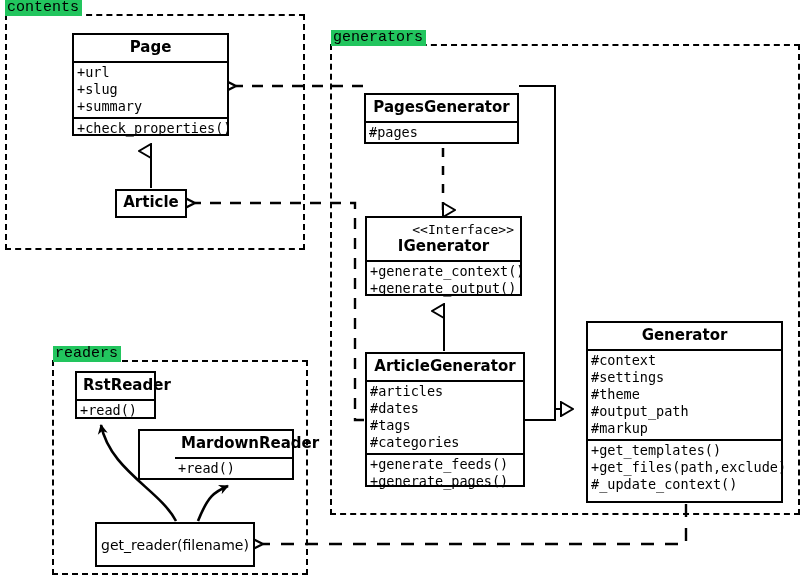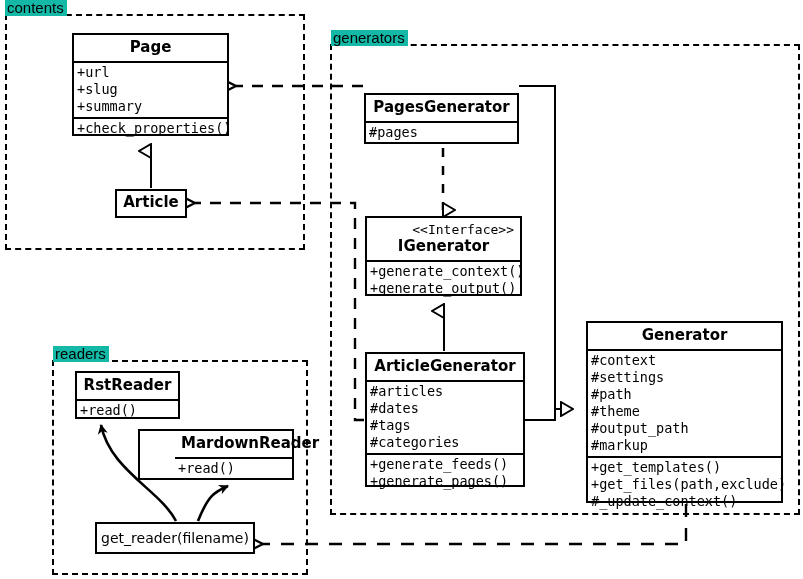--- a/index.html
+++ b/index.html
@@ -31,24 +31,24 @@
     position: absolute;
     border: 2px dashed #000;
     box-sizing: border-box;
     background: transparent;
   }
   .pkg-dashdot {
     border-style: dashed;
   }
   .package-label {
     position: absolute;
-    font-family: Liberation Sans, sans-serif;
+    font-family: Liberation Mono, monospace;
     font-size: 15px;
     color: #000;
-    background: #14b8a6;
+    background: #22c55e;
     padding: 0 3px 0 2px;
     line-height: 16px;
     white-space: nowrap;
   }
   
   .uml-class {
     position: absolute;
     border: 2px solid #000;
     background: #ffffff;
     box-sizing: border-box;
@@ -219,43 +219,42 @@
       <div class="uml-row">+generate_feeds()</div>
       <div class="uml-row">+generate_pages()</div>
     </div>
   </div>
 
   <div class="uml-class" style="left:586px; top:321px; width:197px; height:182px;">
     <div class="uml-name">Generator</div>
     <div class="uml-compartment">
       <div class="uml-row">#context</div>
       <div class="uml-row">#settings</div>
-      <div class="uml-row">#path</div>
       <div class="uml-row">#theme</div>
       <div class="uml-row">#output_path</div>
       <div class="uml-row">#markup</div>
     </div>
     <div class="uml-compartment">
       <div class="uml-row">+get_templates()</div>
       <div class="uml-row">+get_files(path,exclude)</div>
       <div class="uml-row">#_update_context()</div>
     </div>
   </div>
 
-  <div class="uml-class" style="left:75px; top:371px; width:105px; height:48px;">
+  <div class="uml-class" style="left:75px; top:371px; width:81px; height:48px;">
     <div class="uml-name">RstReader</div>
     <div class="uml-compartment">
       <div class="uml-row">+read()</div>
     </div>
   </div>
 
   <div class="uml-class" style="left:138px; top:429px; width:156px; height:51px;padding-left:35px;">
     <div class="uml-name">MardownReader</div>
     <div class="uml-compartment">
       <div class="uml-row">+read()</div>
     </div>
   </div>
 
-  <div class="plain-box" style="left:95px; top:522px; width:160px; height:32px;">
+  <div class="plain-box" style="left:95px; top:522px; width:160px; height:45px;">
     <span class="label">get_reader(filename)</span>
   </div>
 
 </div>
 
 </body></html>

